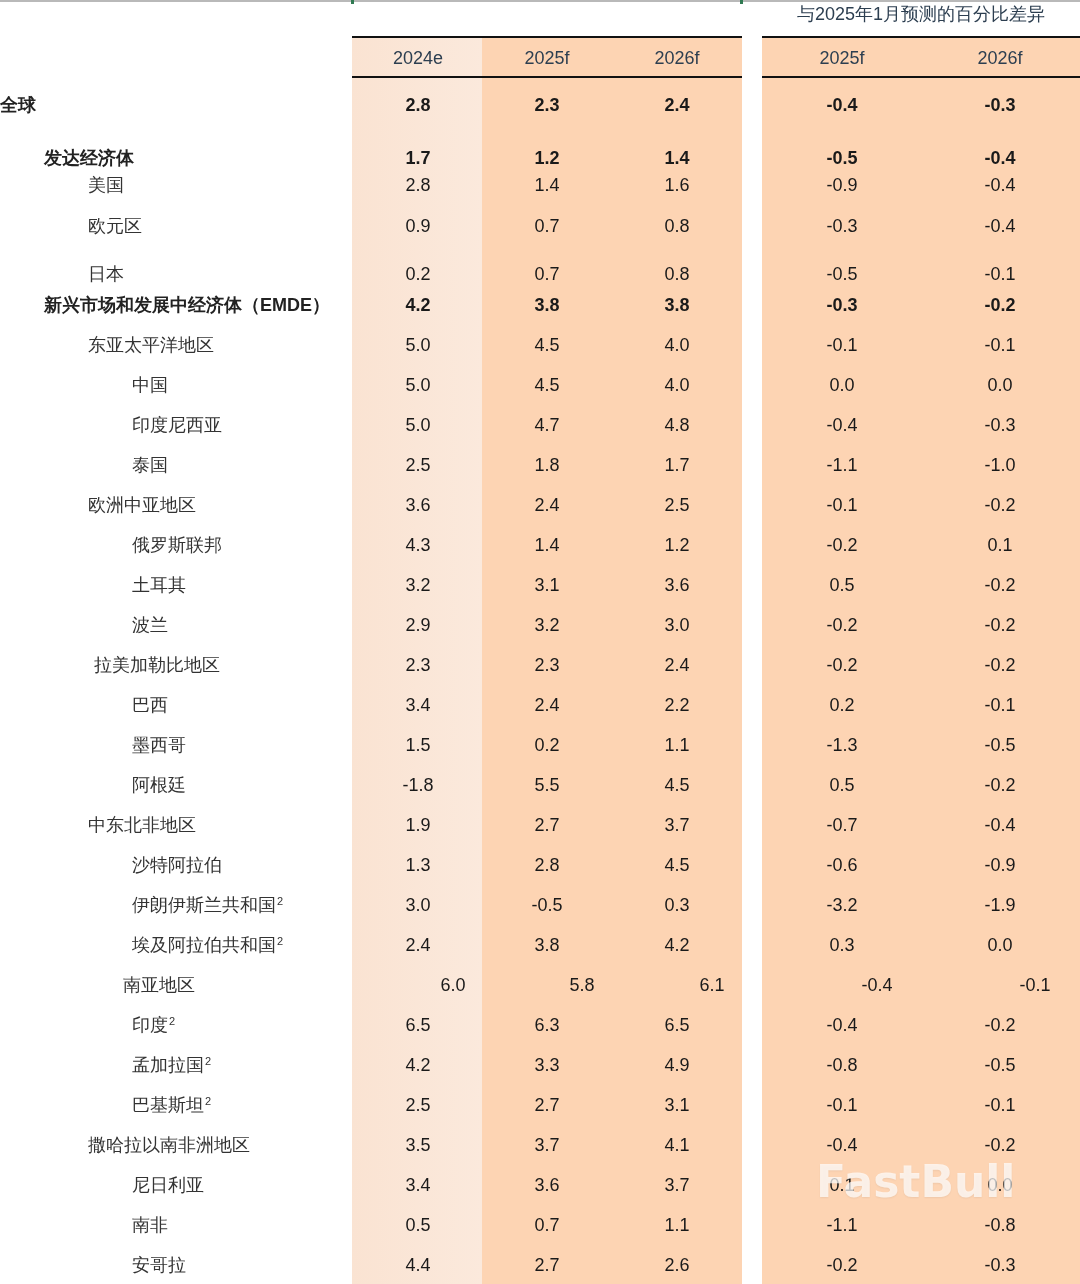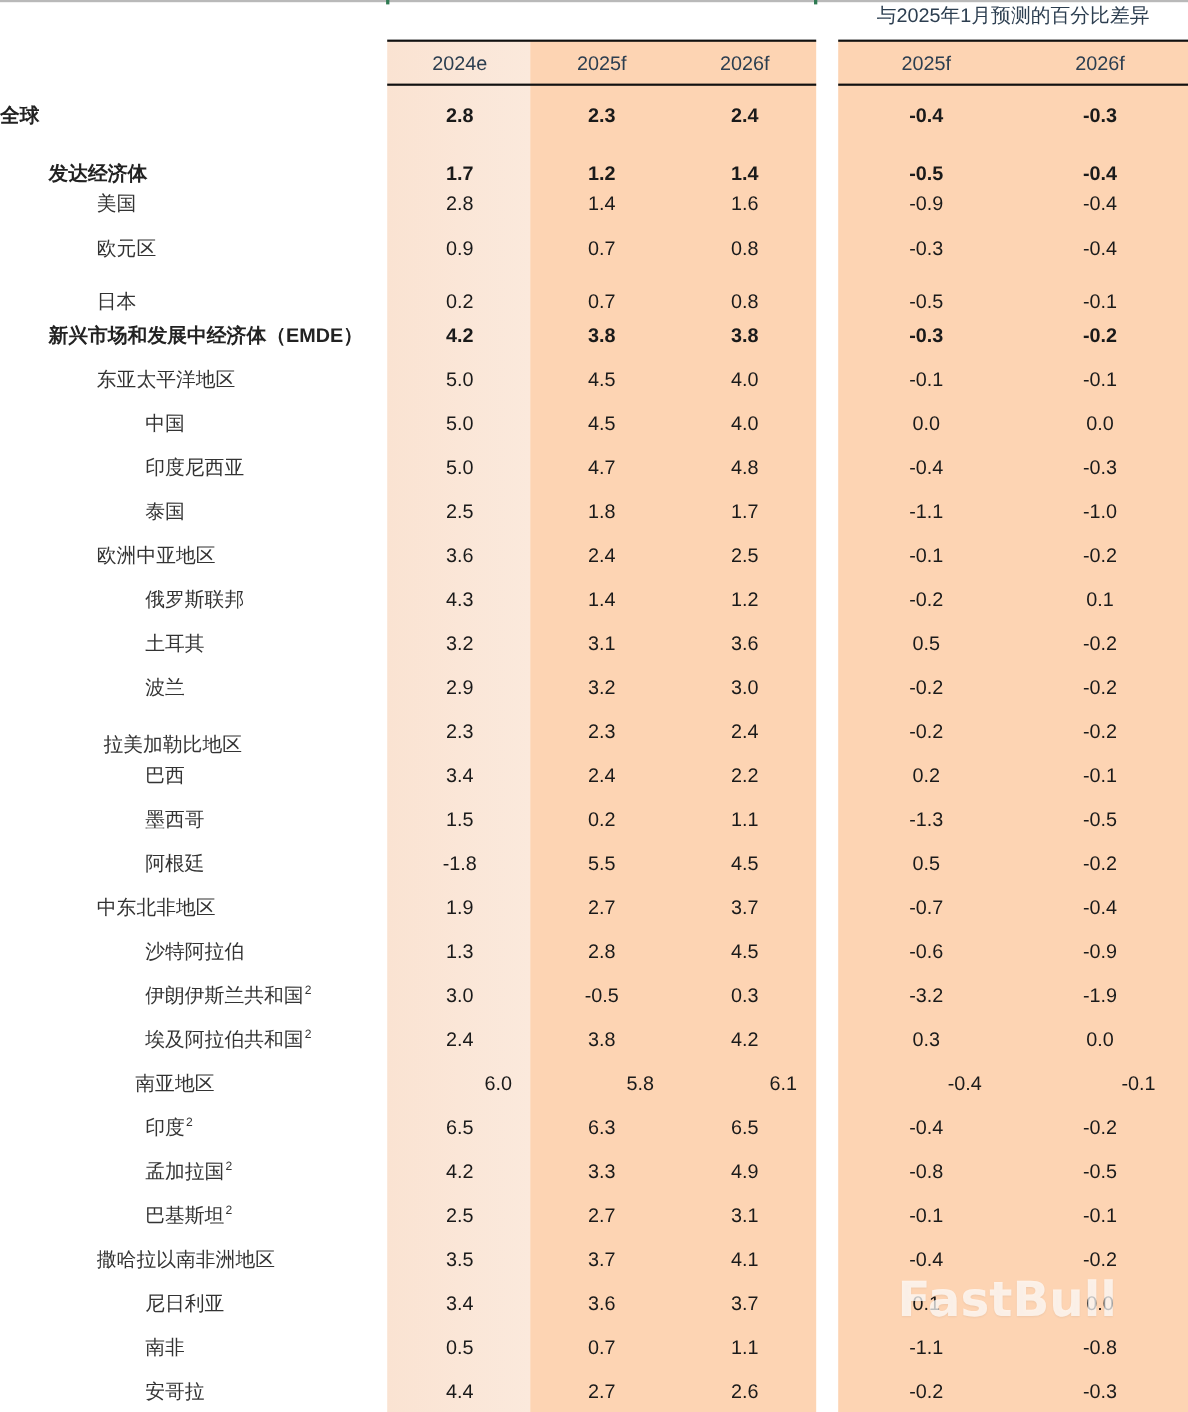--- a/index.html
+++ b/index.html
@@ -24,21 +24,21 @@
       font-size:18px; color:#2c3e50; text-align:center;
     }
     .row { position:absolute; left:0; width:968px; height:40px; }
     .lbl {
       position:absolute; top:8px; height:24px; line-height:24px; font-size:18px;
       color:#333; white-space:nowrap;
     }
     .lv0 { left:0px; font-weight:bold; color:#222; }
     .lv1 { left:44px; font-weight:bold; color:#222; }
     .lv2 { left:88px; }
-    .lv2b { left:94px;margin-top:12px; }
+    .lv2b { left:94px; }
     .lv3 { left:132px; }
     .lbl sup { font-size:11px; vertical-align:top; position:relative; top:-4px; margin-left:1px; }
     .num {
       position:absolute; top:8px; height:24px; line-height:24px; font-size:18px;
       text-align:center; width:100px; color:#1a1a1a;
     }
     .bold .num { font-weight:bold; }
     .c0 { left:368px; }
     .c1 { left:497px; }
     .c2 { left:627px; }

